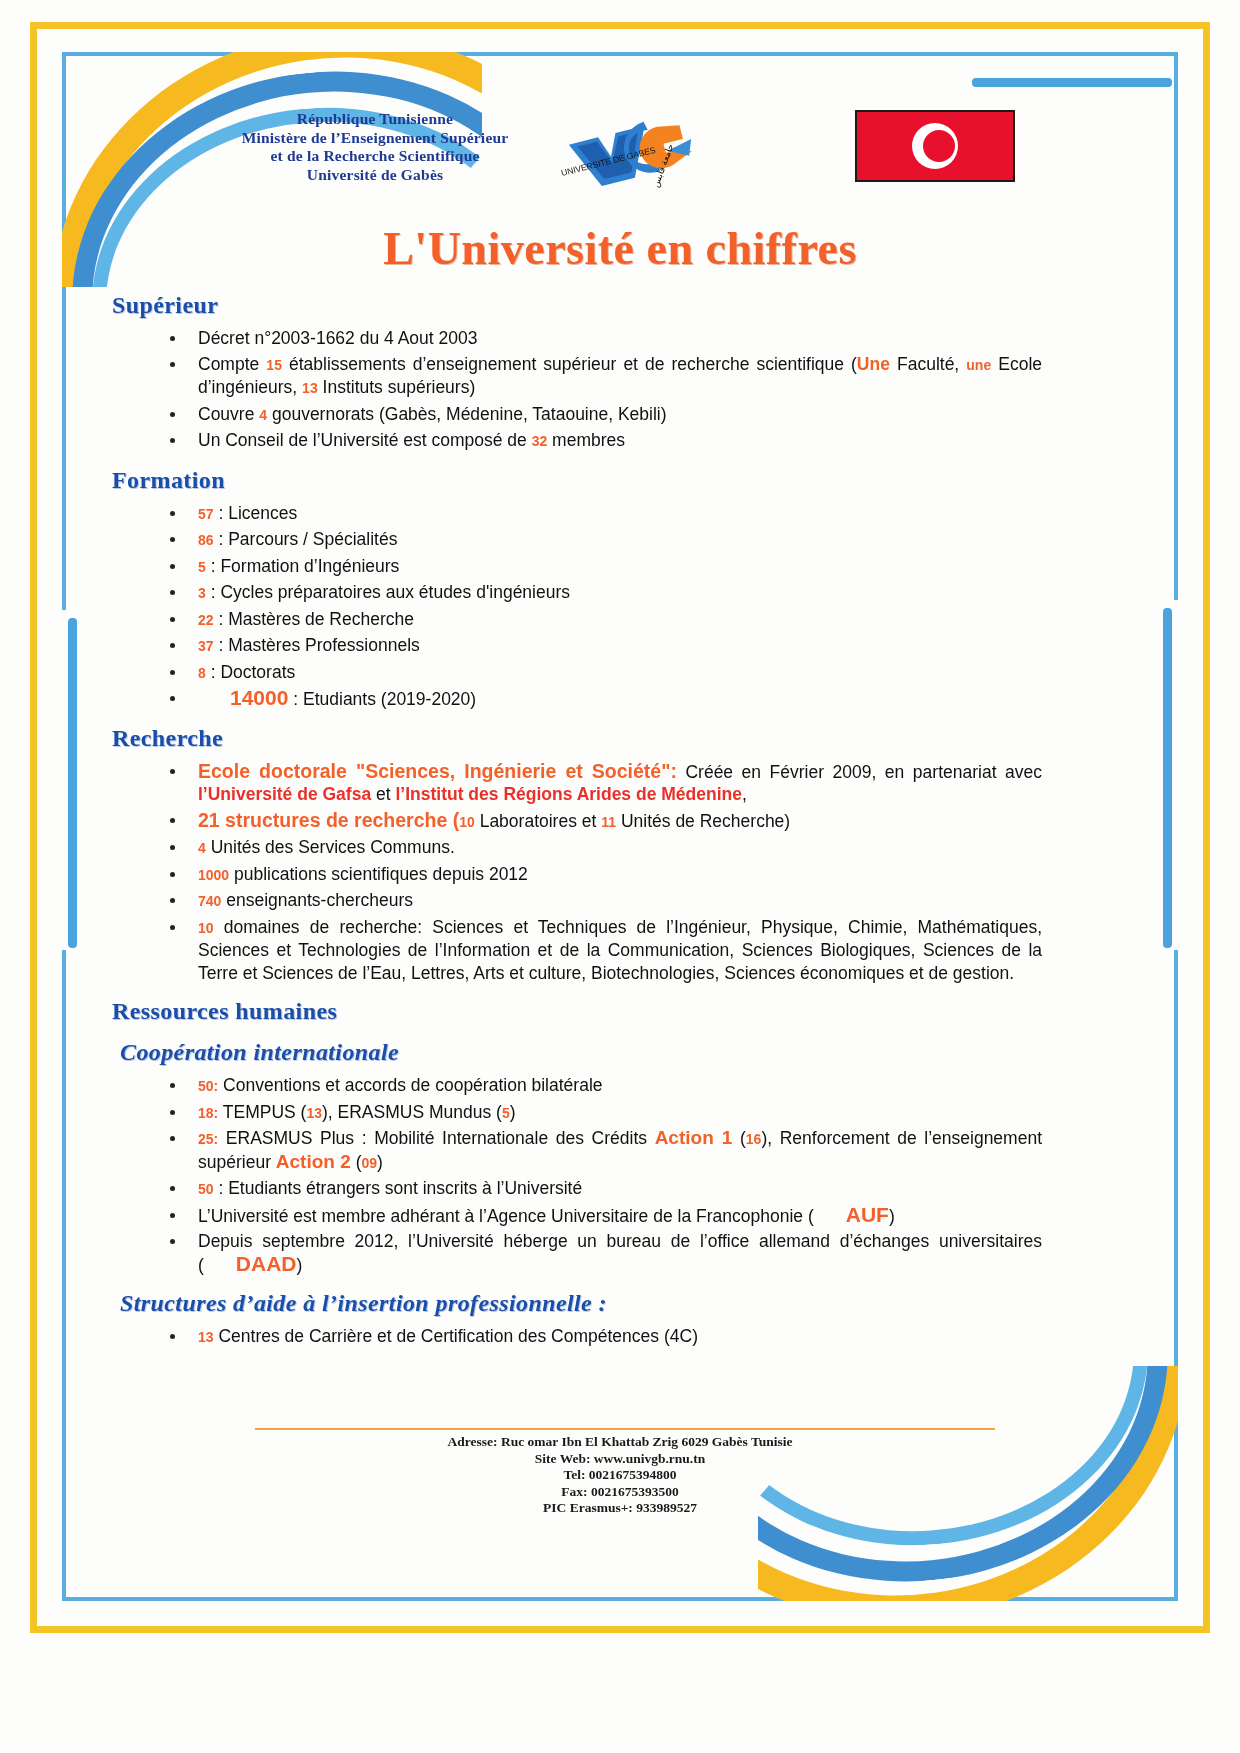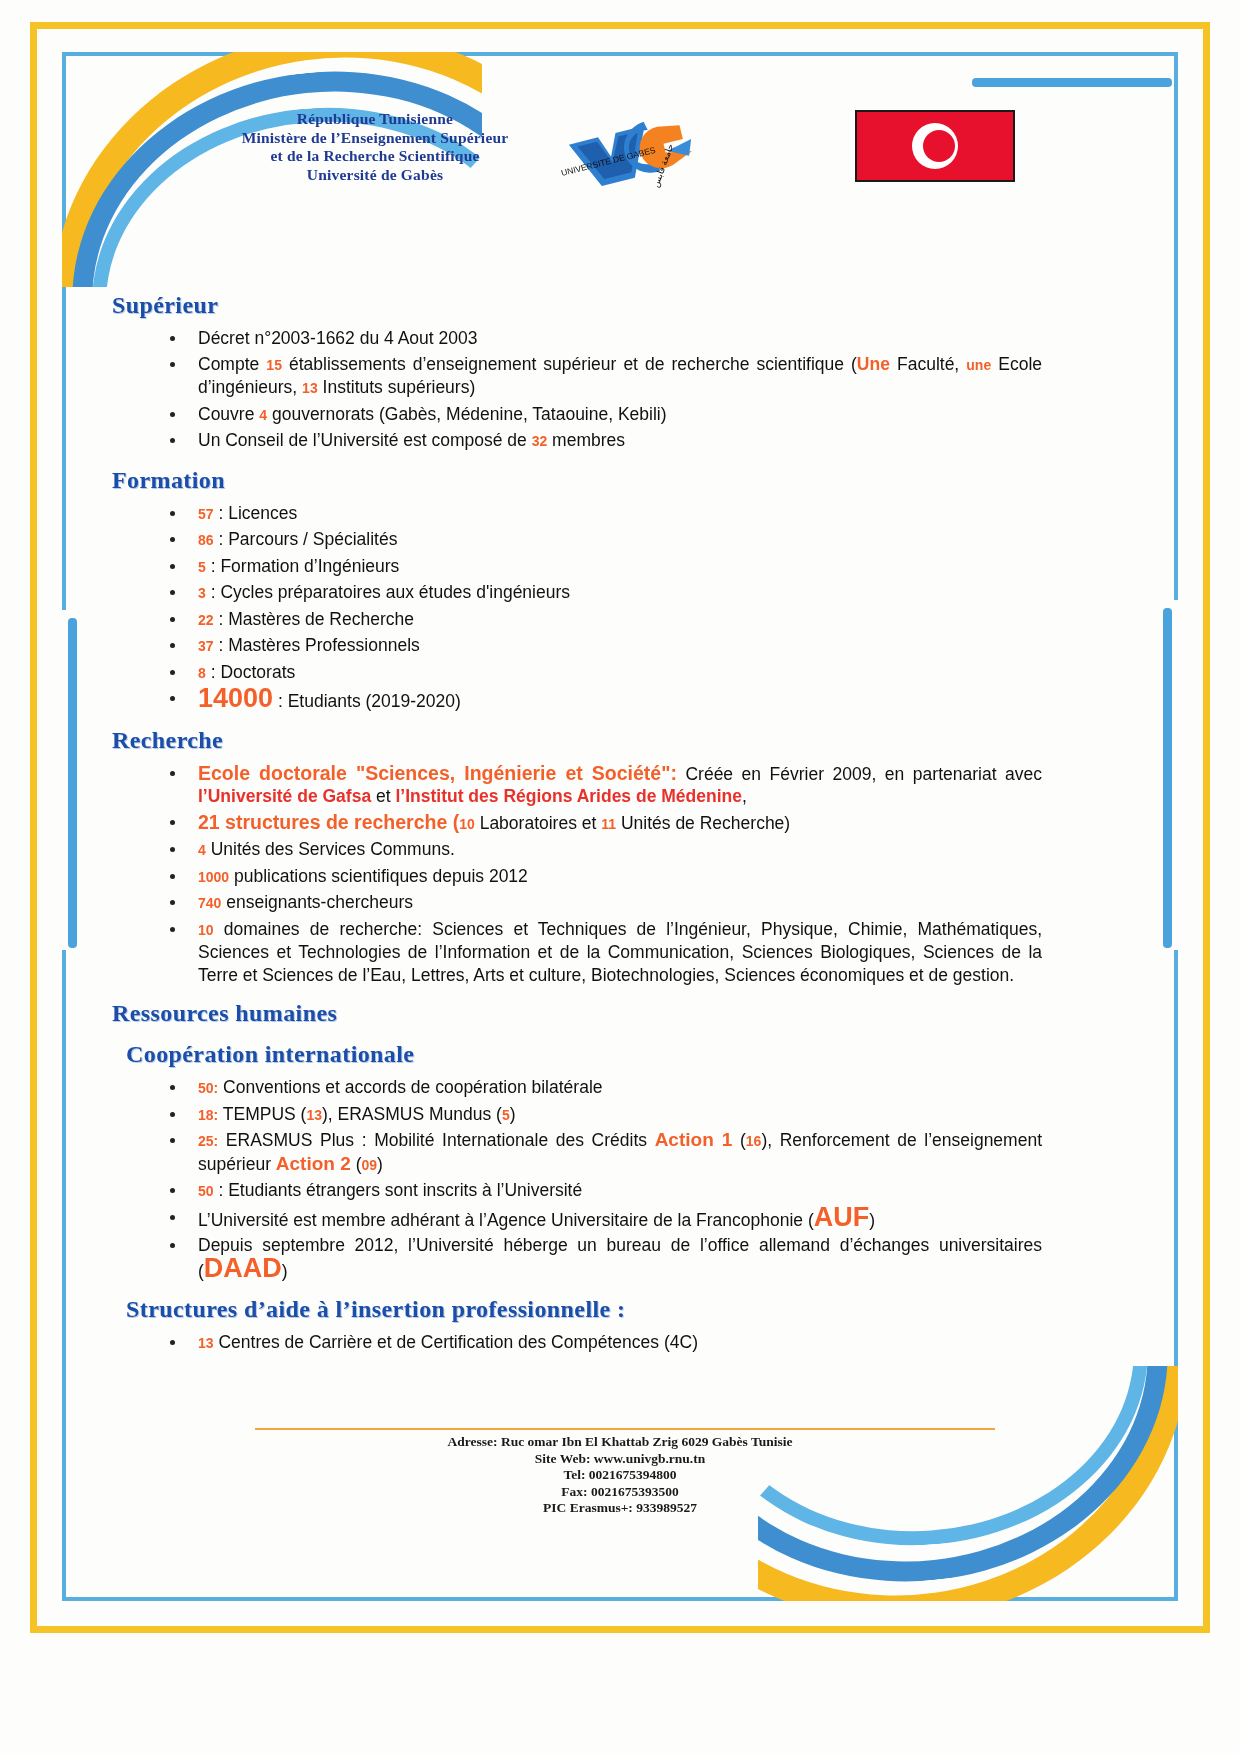--- a/index.html
+++ b/index.html
@@ -92,42 +92,42 @@
   }
   h2.section{
     font-family:"Liberation Serif", serif;
     font-weight:bold;
     font-size:24px;
     color:#1b4ea8;
     margin:14px 0 8px 0;
     letter-spacing:.4px;
     text-shadow:1px 1px 0 #b9c9e8;
   }
-  h2.section.indent{margin-left:14px;}
+  h2.section.indent{margin-left:8px;font-style:italic;}
   ul.bul{
     list-style:none;
     margin:0 0 0 50px;padding:0;
   }
   ul.bul > li{
     position:relative;
     padding-left:36px;
     margin:0 0 3px 0;
     font-size:17.5px;
     line-height:22.5px;
     color:#111111;
     text-align:justify;
   }
   ul.bul > li::before{
     content:"";
     position:absolute;left:8px;top:9px;
     width:5px;height:5px;border-radius:50%;
     background:#222;
   }
   .num{color:#f4602a;font-weight:bold;font-size:14px;}
-  .num.big{font-size:27px;}
+  .num.big{font-size:21px;margin-left:32px;}
   .or{color:#f4602a;font-weight:bold;}
   .or-b{color:#f4602a;font-weight:bold;font-size:19px;margin-top:26px;}
   .orange-head{color:#f4602a;font-weight:bold;font-size:19.5px;}
   .red-b{color:#e8312b;font-weight:bold;}
   .bold{font-weight:normal;}
 
   
   .foot-rule{
     position:absolute;left:255px;top:1428px;width:740px;height:2px;
     background:#f4a63a;
@@ -190,20 +190,21 @@
       </svg>
     </div>
 
     <div class="flag">
       <div class="flag-disc"></div>
       <div class="flag-crescent"></div>
       <div class="flag-star">★</div>
     </div>
   </div>
 
+  <div class="main-title">L'Université en chiffres</div>
 
   <div class="content">
       <h2 class="section">Supérieur</h2>
       <ul class="bul">
         <li><span>Décret n°2003-1662 du 4 Aout 2003</span></li>
         <li><span>Compte </span><span class="num">15</span><span> établissements d’enseignement supérieur et de recherche scientifique (</span><span class="or">Une</span><span> Faculté, </span><span class="num">une</span><span> Ecole d’ingénieurs, </span><span class="num">13</span><span> Instituts supérieurs)</span></li>
         <li><span>Couvre </span><span class="num">4</span><span> gouvernorats (Gabès, Médenine, Tataouine, Kebili)</span></li>
         <li><span>Un Conseil de l’Université est composé de </span><span class="num">32</span><span> membres</span></li>
       </ul>
       <h2 class="section">Formation</h2>

